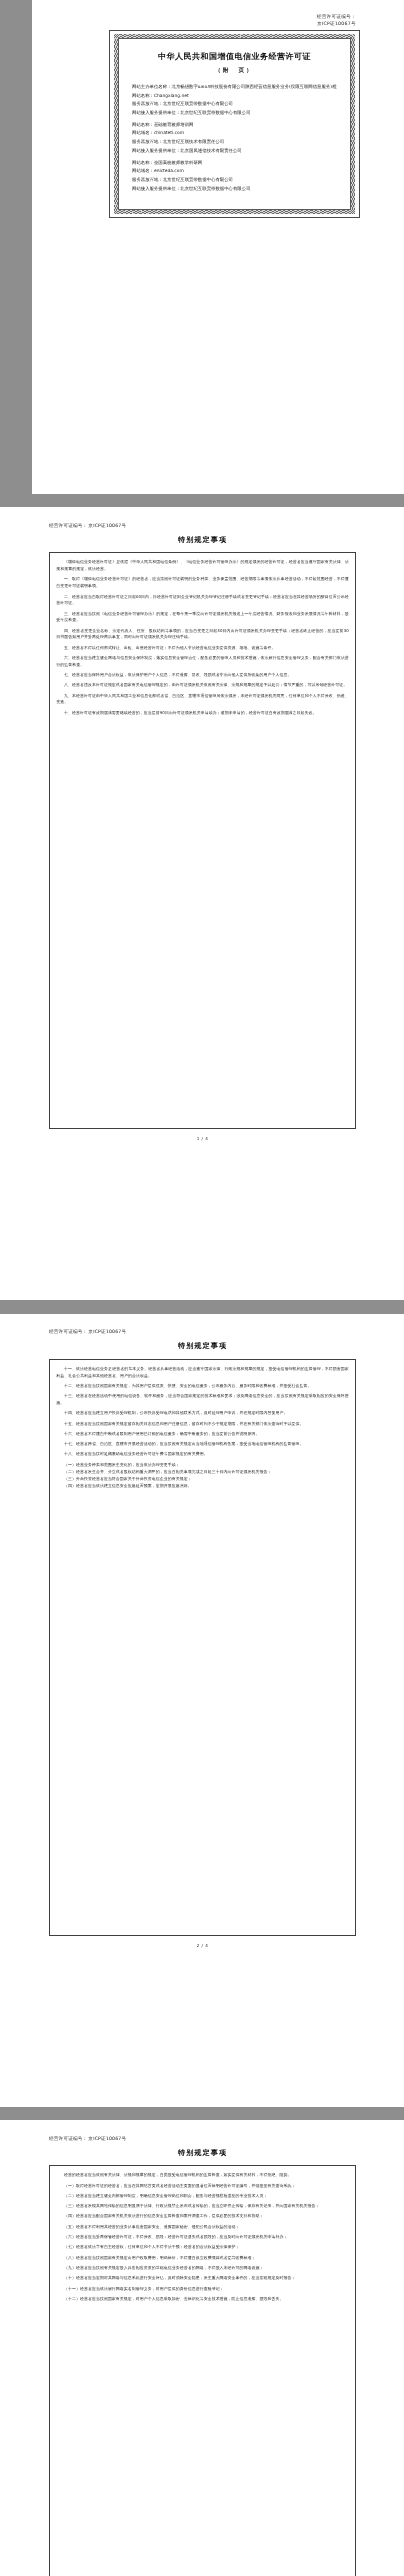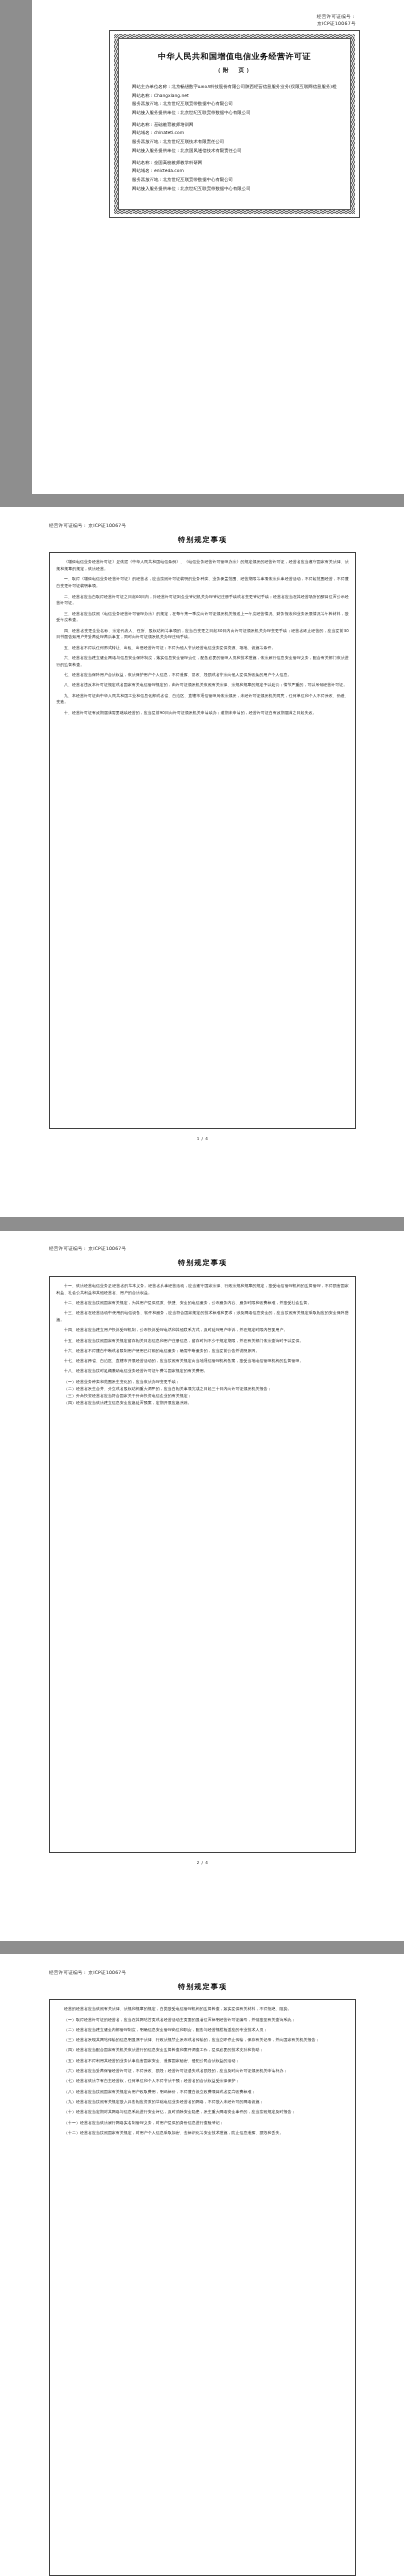--- a/index.html
+++ b/index.html
@@ -79,21 +79,21 @@
     line-height: 1.95;
   }
   .cert-body .row { white-space: nowrap; overflow: hidden; }
   .cert-body .k { }
   .cert-body .v { }
   .cert-spacer { height: 3.6px; }
 
   
   .pN {
     padding: 15.5px 49px 0 49px;
-    height: 710px;
+    height: 793px;
   }
   .hdr-num {
     font-size: 4.6px;
     color: #1a1a1a;
     margin-bottom: 7.2px;
     letter-spacing: 0.2px;
   }
   .hdr-num .lbl { }
   .hdr-num .val { margin-left: 1px; }
   .sec-title {

